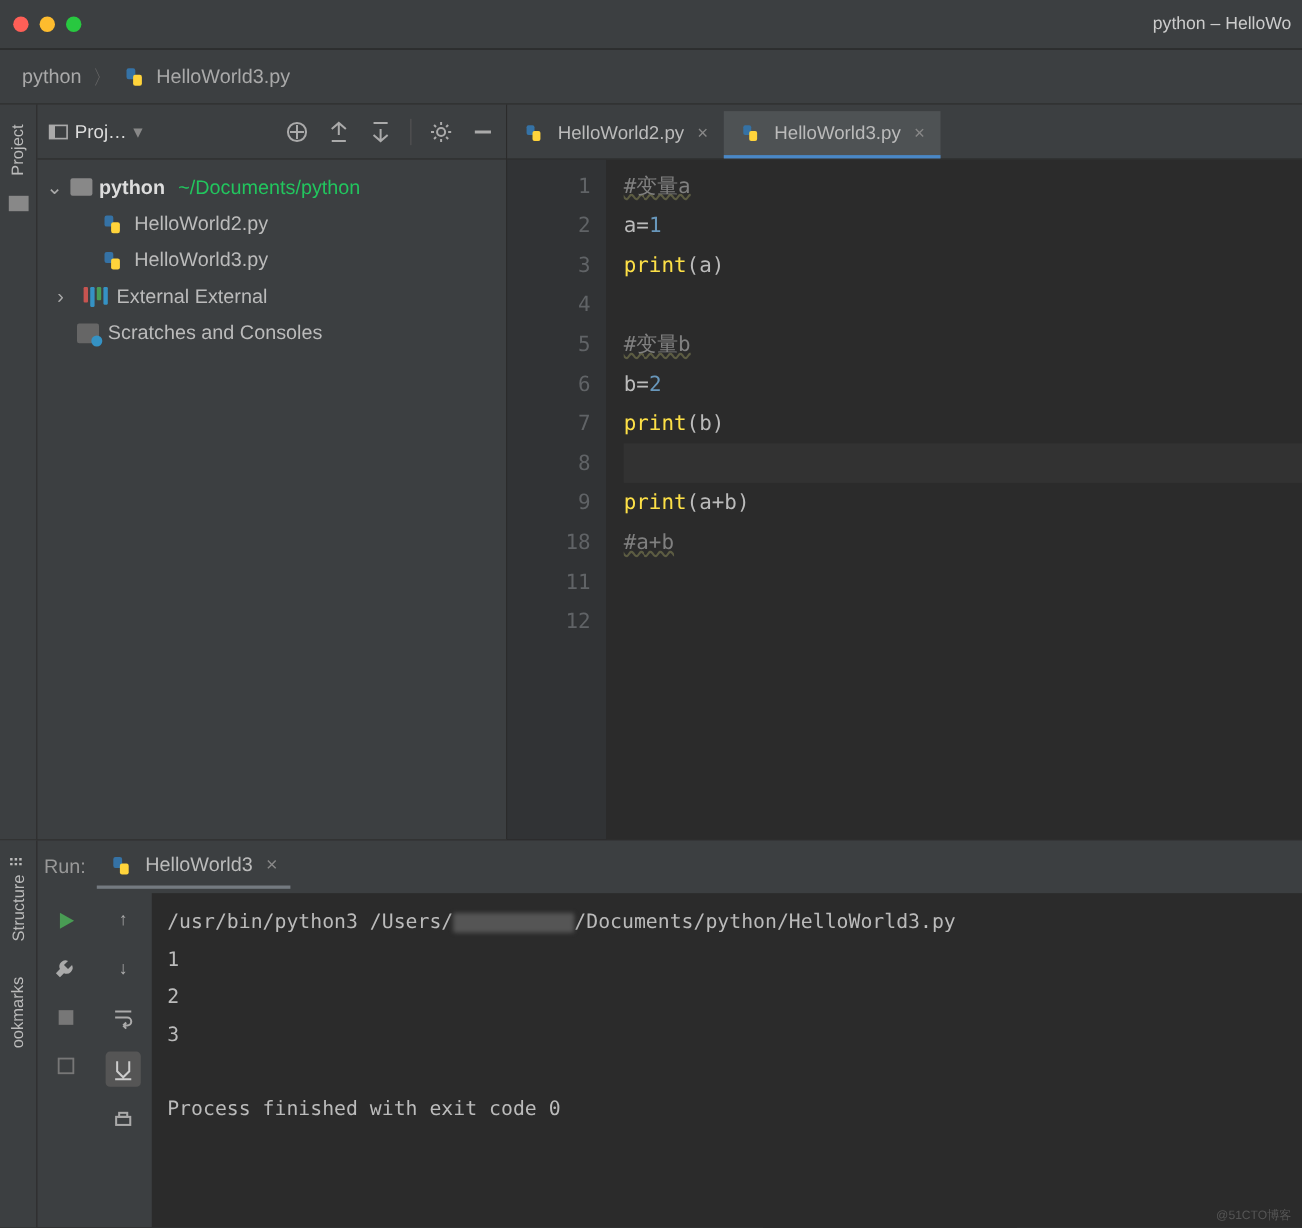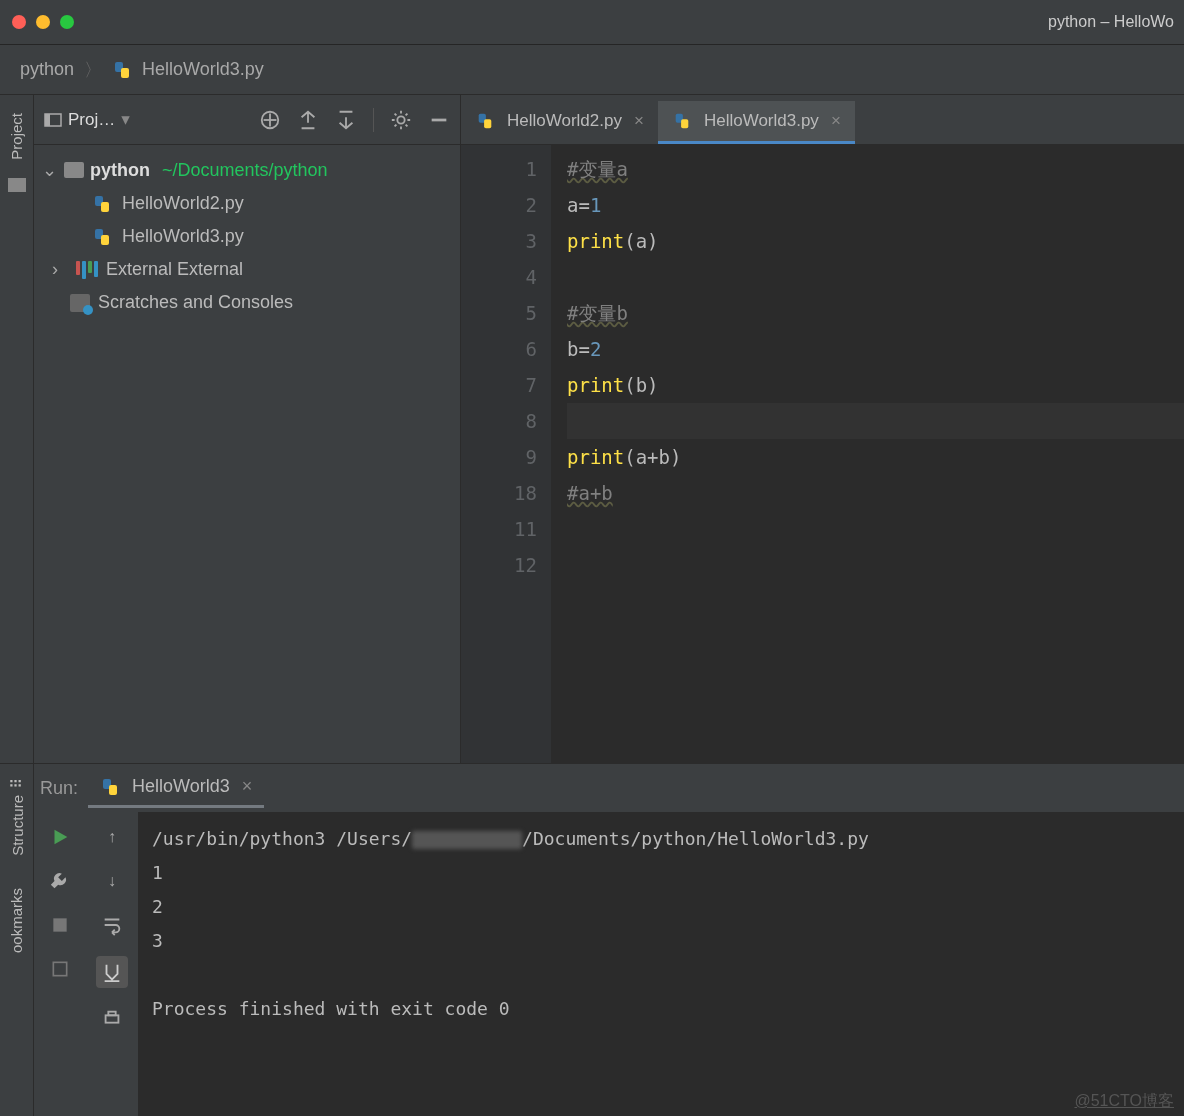--- a/index.html
+++ b/index.html
@@ -304,23 +304,22 @@
   height: 18px;
   background: #555;
   vertical-align: middle;
   filter: blur(2px);
   border-radius: 2px;
 }
 .watermark {
   position: absolute;
   right: 10px;
   bottom: 4px;
-  font-size: 16px;
+  font-size: 11px;
   color: #555;
-  text-decoration: underline;
 }
 </style>
 </head>
 <body>
 
 <div class="titlebar">
   <div class="traffic-lights">
     <div class="traffic-light red"></div>
     <div class="traffic-light yellow"></div>
     <div class="traffic-light green"></div>

